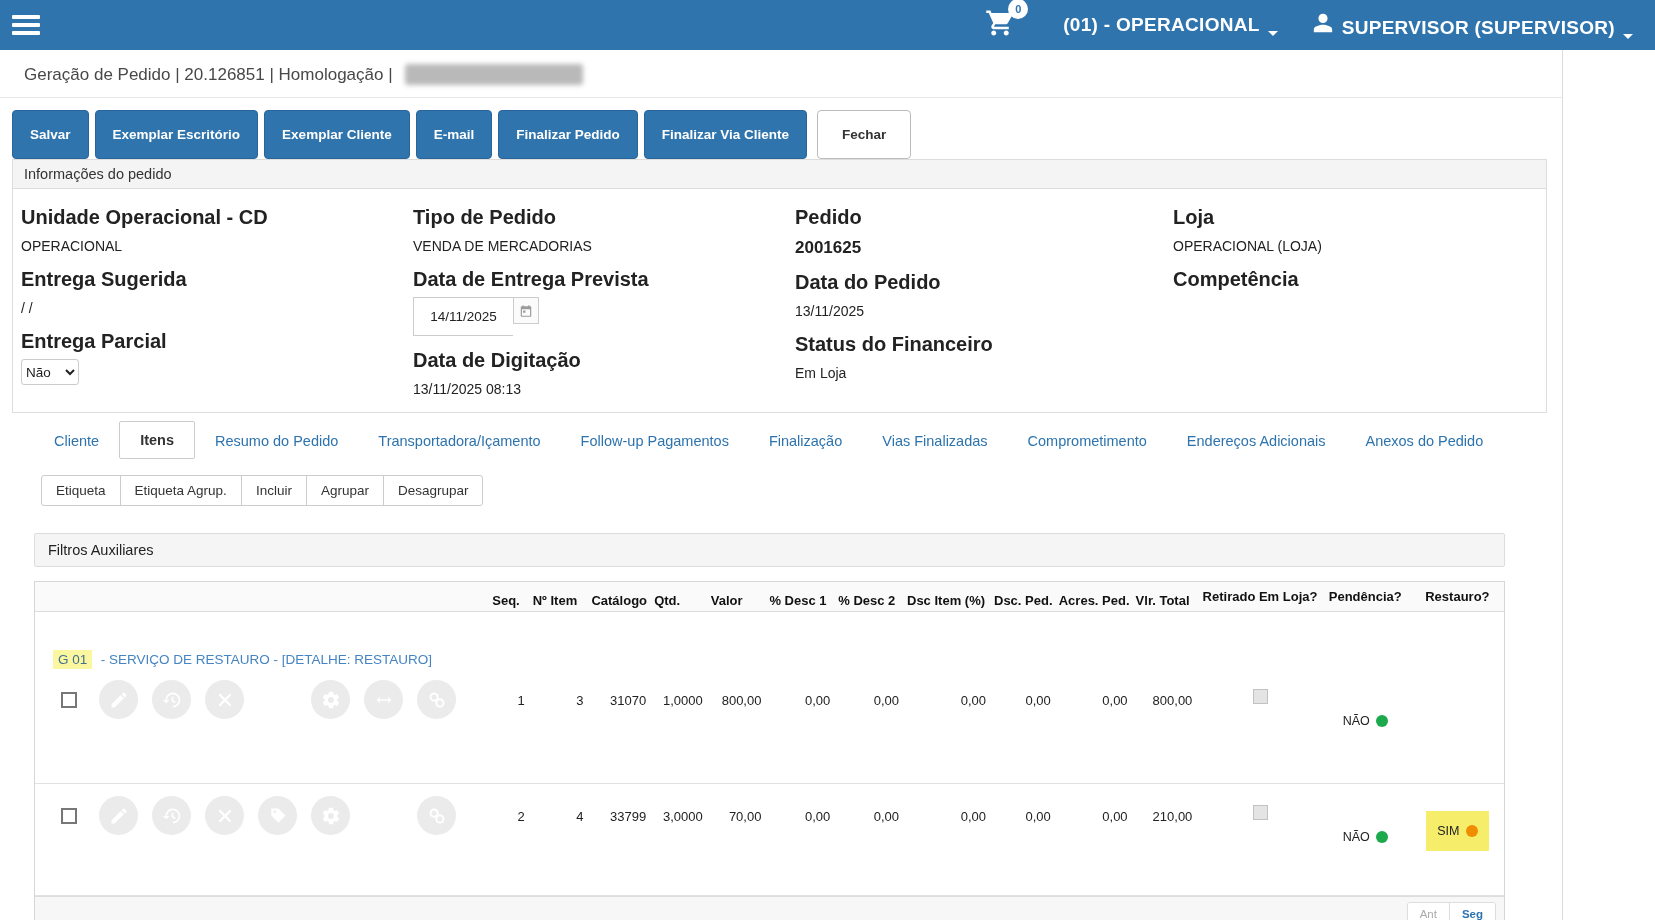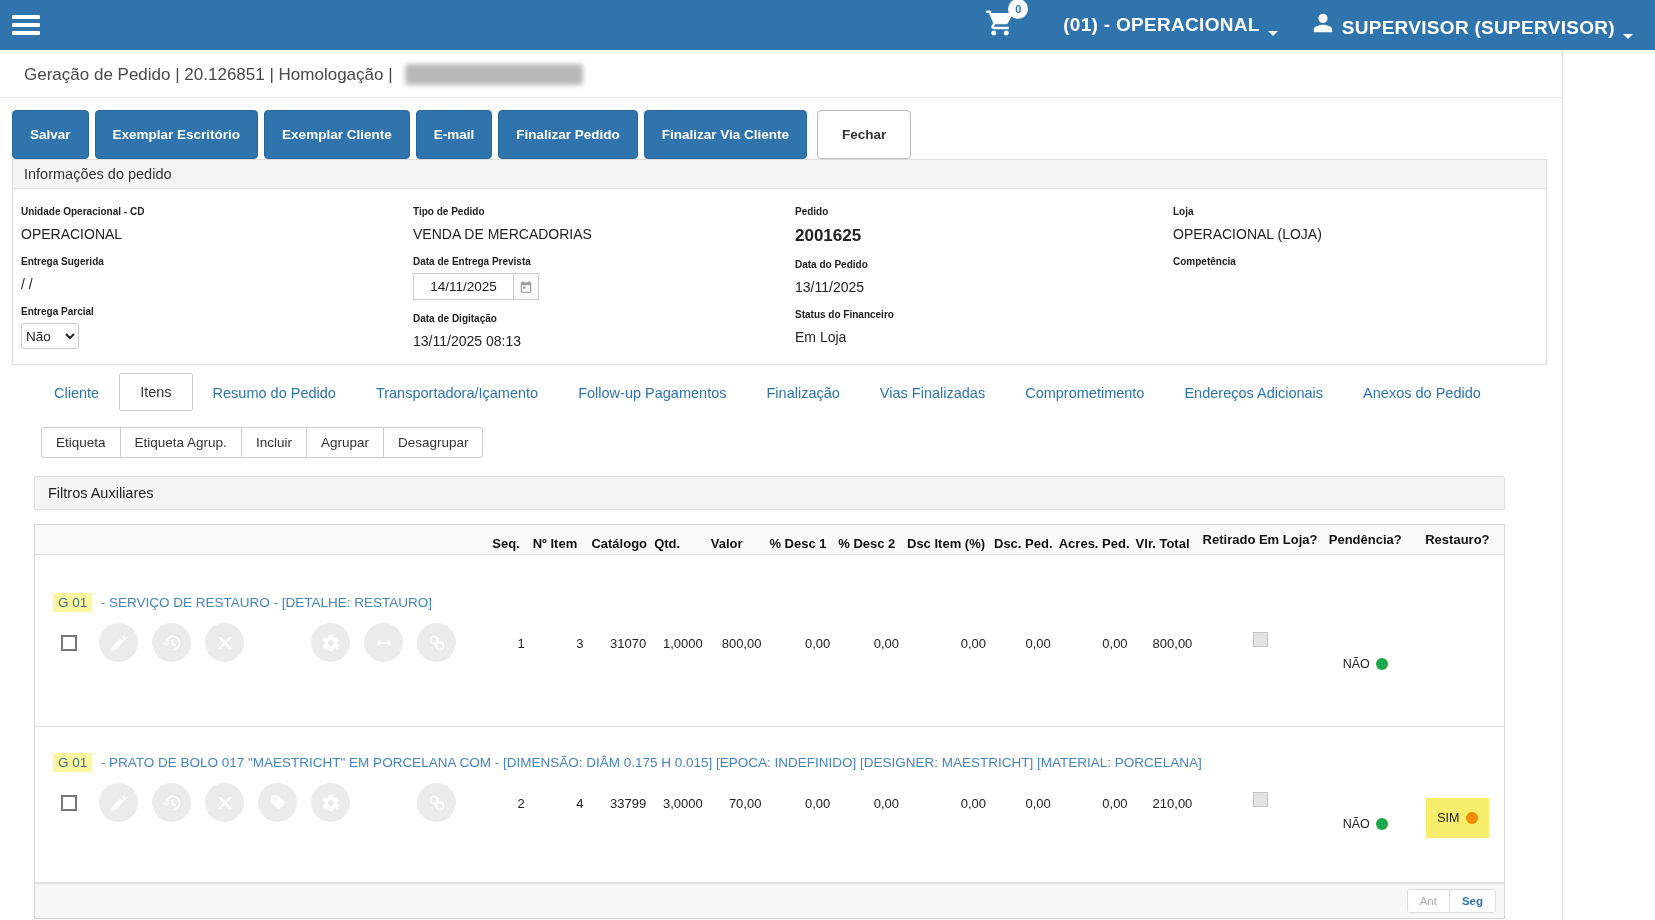--- a/index.html
+++ b/index.html
@@ -42,45 +42,45 @@
     font-family:inherit; font-size:13.5px; font-weight:bold; padding:7px 17px; cursor:pointer; white-space:nowrap;
   }
   .btn-white {
     background:#fff; color:#333; border:1px solid #bbb; border-radius:4px;
     font-family:inherit; font-size:13.5px; font-weight:bold; padding:16px 24px; margin-left:4px; cursor:pointer;
   }
   
   .panel { border:1px solid #ddd; }
   .panel-header { background:#f4f4f4; border-bottom:1px solid #ddd; padding:6px 11px; font-size:14.5px; color:#333; }
   .info-grid { display:grid; grid-template-columns:392px 382px 378px 1fr; padding:4px 0 14px 8px; }
-  .f-label { font-size:10px; font-weight:bold; color:#222; margin-top:13px; }
+  .f-label { font-size:20px; font-weight:bold; color:#222; margin-top:13px; }
   .f-value { font-size:14px; color:#222; margin-top:9px; min-height:17px; }
   .f-value.big { font-size:17px; font-weight:bold; }
   .date-wrap { display:flex; margin-top:6px; }
   .date-input {
-    width:100px; height:27px; border:1px solid #ccc; border-right:none;
+    width:100px; height:39px; border:1px solid #ccc; border-right:none;
     font-family:inherit; font-size:13.5px; text-align:center; color:#222;
   }
   .cal-btn { width:26px; height:27px; border:1px solid #ccc; background:#fbfbfb; display:flex; align-items:center; justify-content:center; cursor:pointer; }
   .select-small { margin-top:6px; height:26px; width:58px; font-family:inherit; font-size:13.5px; border:1px solid #ccc; border-radius:3px; color:#222; background:#fff; }
   
   .tabs { display:flex; margin-top:8px; padding-left:22px; align-items:flex-end; }
   .tab { font-size:14.5px; color:#2d73ae; padding:10px 20px; cursor:pointer; white-space:nowrap; }
-  .tab.active { color:#333; border:1px solid #ccc; background:#fff; border-radius:2px; }
+  .tab.active { color:#333; border:1px solid #ccc; background:#fff; border-radius:2px;font-weight:bold; }
   
   .tabpane { padding:16px 42px 0 22px; }
   .btn-group { display:inline-flex; }
   .btn-group button {
     background:#fff; border:1px solid #ccc; margin-left:-1px;
     font-family:inherit; font-size:13.5px; color:#333; padding:7px 14px; cursor:pointer;
   }
   .btn-group button:first-child { margin-left:7px; border-radius:3px 0 0 3px; }
   .btn-group button:last-child { border-radius:0 3px 3px 0; }
   
-  .filters-bar { margin-top:18px; border:1px solid #ddd; background:#f5f5f5; padding:8px 13px; font-size:14.5px; color:#222; border-radius:2px; }
+  .filters-bar { margin-top:27px; border:1px solid #ddd; background:#f5f5f5; padding:8px 13px; font-size:14.5px; color:#222; border-radius:2px; }
   
   .table-wrap { margin-top:14px; border:1px solid #d6d6d6; }
   table { width:100%; border-collapse:collapse; table-layout:fixed; }
   th {
     font-size:13px; font-weight:bold; color:#111; white-space:nowrap;
     background:#fafafa; border-bottom:1px solid #ddd; padding:7px 8px 0 0; text-align:left;
   }
   th.c { text-align:center; padding:7px 2px; }
   tbody.group { border-bottom:1px solid #e2e2e2; }
   .group-title-cell { padding:38px 10px 0 18px; }
@@ -334,26 +334,20 @@
               <td class="num">800,00</td>
               <td class="cc">
                   <div class="cbx disabled"></div>
                 </td>
               <td class="cc"><span class="flag"><span>NÃO</span><span class="dot green"></span></span></td>
               <td class="cc"></td>
             </tr>
           </tbody>
 
           <tbody class="group g2">
-            <tr>
-              <td class="group-title-cell" colspan="15">
-                <span class="gcode">G 01</span>
-                <a class="gtitle">- PRATO DE BOLO 017 "MAESTRICHT" EM PORCELANA COM - [DIMENSÃO: DIÂM 0.175 H 0.015] [EPOCA: INDEFINIDO] [DESIGNER: MAESTRICHT] [MATERIAL: PORCELANA]</a>
-              </td>
-            </tr>
             <tr class="data-row">
               <td class="actions-cell">
                 <div class="acts">
                   <div class="cbx"></div>
                   <span class="icon-btn">
                       <svg viewBox="0 0 24 24">
                         <path fill="#fff" d="M3 17.2V21h3.8L17.8 10 14 6.2 3 17.2zM20.7 7.1c.4-.4.4-1 0-1.4l-2.4-2.4c-.4-.4-1-.4-1.4 0l-1.8 1.8 3.8 3.8 1.8-1.8z"></path>
                       </svg>
                     </span>
                   <span class="icon-btn">

